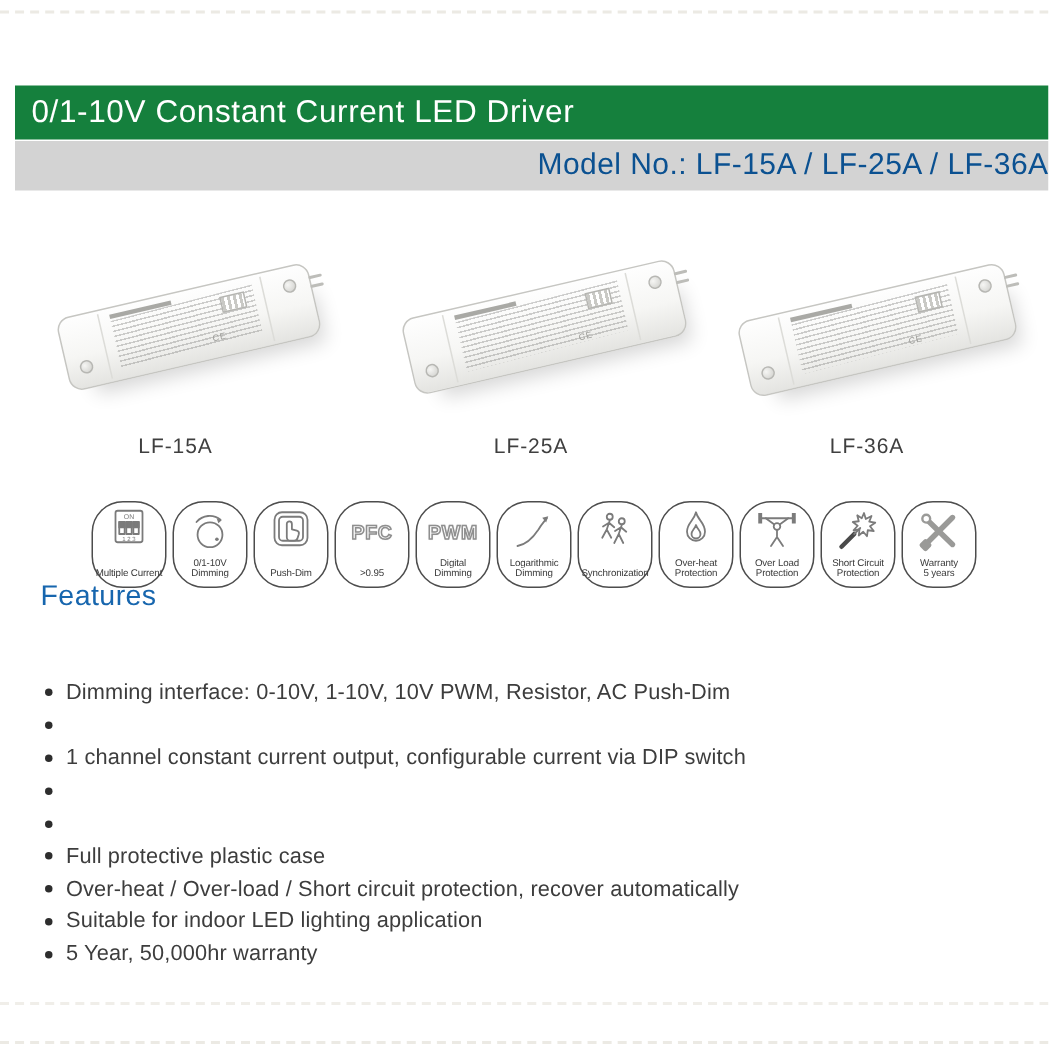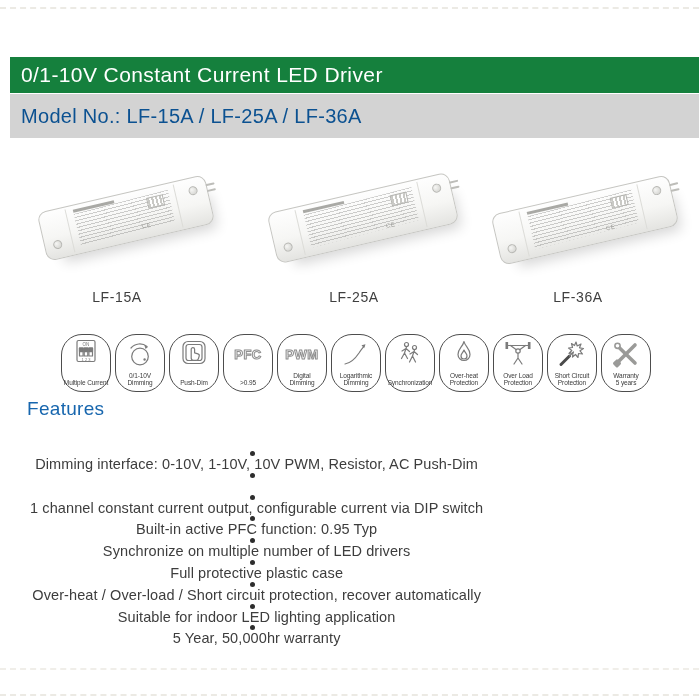--- a/index.html
+++ b/index.html
@@ -14,22 +14,22 @@
 
   
   .title-bar{
     position:absolute;left:10px;right:0;top:57px;height:36px;background:#15803d;
     display:flex;align-items:center;padding-left:11px;box-sizing:border-box;
   }
   .title-bar h1{
     margin:0;font-size:21px;font-weight:400;color:#ffffff;letter-spacing:.4px;
   }
   .model-bar{
-    position:absolute;left:10px;right:0;top:94px;height:44px;background:#d3d3d3;
-    display:flex;align-items:center;padding-left:11px;box-sizing:border-box;
+    position:absolute;left:10px;right:0;top:94px;height:33px;background:#d3d3d3;
+    display:flex;align-items:center;padding-left:11px;box-sizing:border-box;justify-content:flex-end;
   }
   .model-bar span{font-size:20px;color:#0b5191;letter-spacing:.3px;}
 
   
   .driver{
     position:absolute;background:linear-gradient(180deg,#fefefe 0%,#f6f6f4 55%,#e4e4e1 100%);
     border:1px solid #c6c6c2;border-radius:9px;
     box-shadow:9px 13px 13px -8px rgba(0,0,0,0.16);
   }
   .seam{position:absolute;top:2px;bottom:2px;width:1px;background:#dcdcd8;}
@@ -55,25 +55,25 @@
     position:relative;display:flex;flex-direction:column;align-items:center;padding:3px 1px 4px;}
   .fi .art{height:32px;display:flex;align-items:center;justify-content:center;}
   .fi .big{font-size:13px;font-weight:700;letter-spacing:.5px;color:#fdfdfd;
     -webkit-text-stroke:1px #8f8f8f;text-shadow:0 0 1px #aaa;}
   .fi .lbl{flex:1;display:flex;flex-direction:column;justify-content:flex-end;align-items:center;
     font-size:6.5px;line-height:7.6px;color:#3a3a3a;text-align:center;letter-spacing:-.1px;width:49px;}
   .fi svg{stroke:#7b7b7b;fill:none;stroke-width:1.2;stroke-linecap:round;stroke-linejoin:round;}
   .fi svg text{stroke:none;fill:#7b7b7b;font-family:"Liberation Sans",sans-serif;}
 
   
-  .features-heading{position:absolute;left:27px;top:398px;font-size:19px;color:#1766ae;
+  .features-heading{position:absolute;left:27px;top:387px;font-size:19px;color:#1766ae;
     font-weight:400;letter-spacing:.3px;}
   .feature-list{position:absolute;left:30px;top:451px;margin:0;padding:0;list-style:none;}
   .feature-list li{display:flex;align-items:center;height:21.8px;font-size:14.5px;
-    color:#3d3d3d;letter-spacing:.1px;flex-direction:column;}
+    color:#3d3d3d;letter-spacing:.1px;}
   .feature-list .dot{width:5px;height:5px;border-radius:50%;background:#2d2d2d;margin-right:9px;flex:none;}
 </style>
 </head>
 <body>
 
 <div class="cut cut-top"></div>
 
 <div class="title-bar">
   <h1>0/1-10V Constant Current LED Driver</h1>
 </div>
@@ -289,25 +289,23 @@
     </li>
   <li>
       <span class="dot"></span>
     </li>
   <li>
       <span class="dot"></span>
       <span>1 channel constant current output, configurable current via DIP switch</span>
     </li>
   <li>
       <span class="dot"></span>
-      <span>Built-in active PFC function: 0.95 Typ</span>
-    </li>
-  <li>
-      <span class="dot"></span>
-      <span>Synchronize on multiple number of LED drivers</span>
+    </li>
+  <li>
+      <span class="dot"></span>
     </li>
   <li>
       <span class="dot"></span>
       <span>Full protective plastic case</span>
     </li>
   <li>
       <span class="dot"></span>
       <span>Over-heat / Over-load / Short circuit protection, recover automatically</span>
     </li>
   <li>

